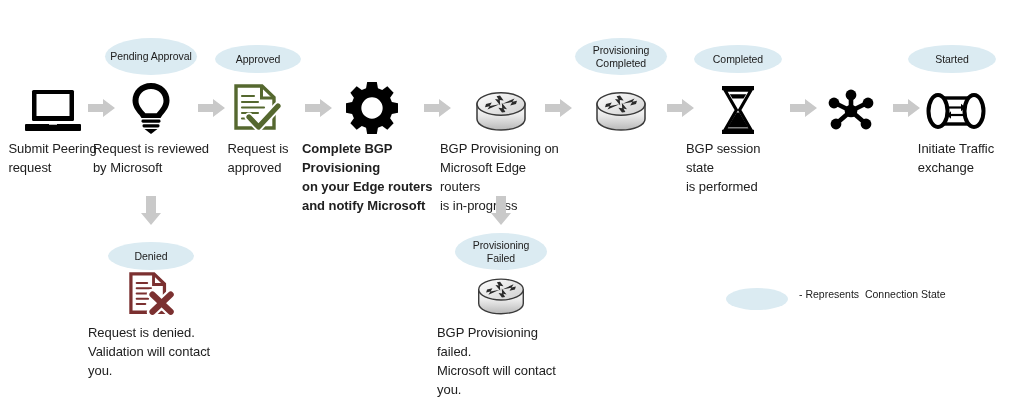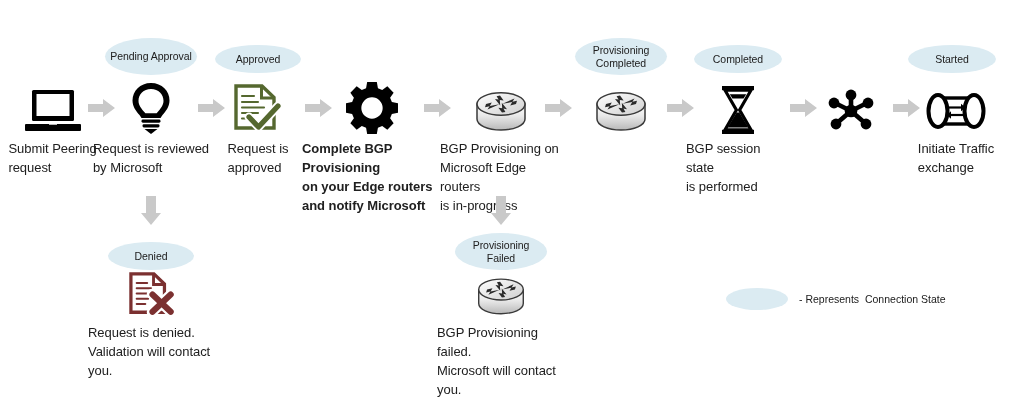--- a/index.html
+++ b/index.html
@@ -60,21 +60,20 @@
 
   
   .arrow-right, .arrow-down {
     position: absolute;
   }
 
   
   #legend {
     position: absolute;
     display: flex;
-    align-items: center;
   }
   #legend .legend-swatch {
     width: 62px;
     height: 22px;
     background: #dbebf2;
     border-radius: 50%;
   }
   #legend .legend-text {
     margin-left: 11px;
     font-size: 10.5px;

